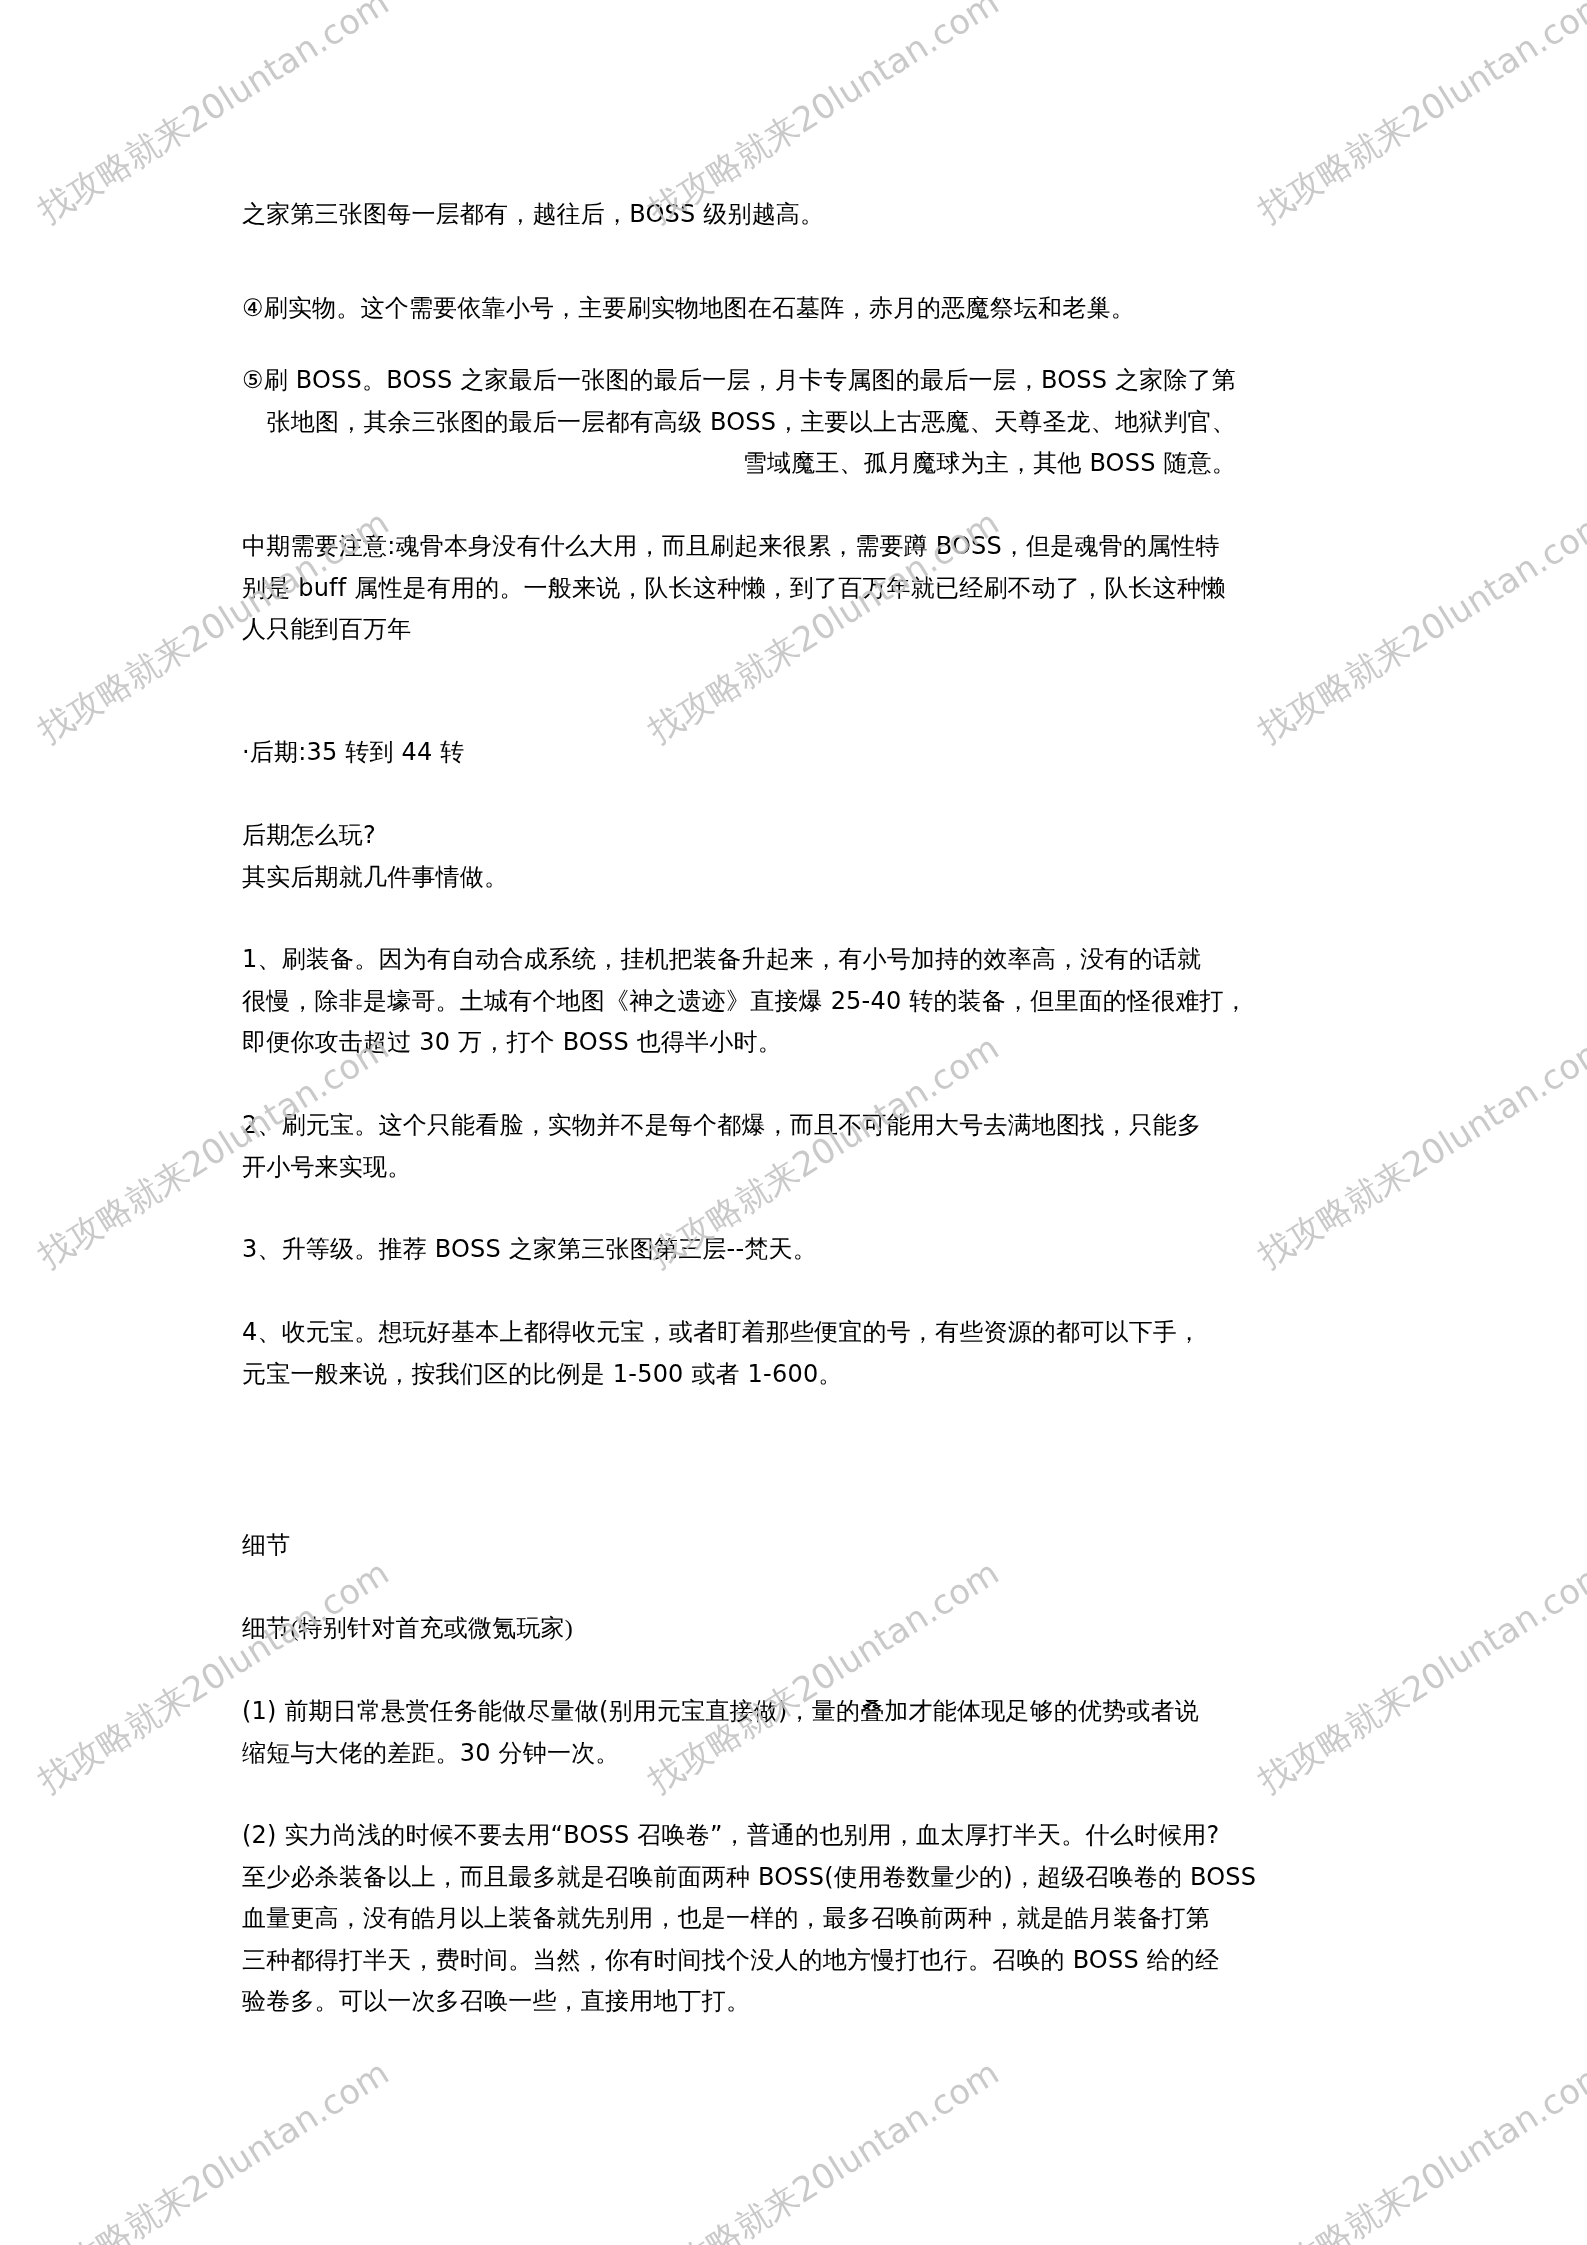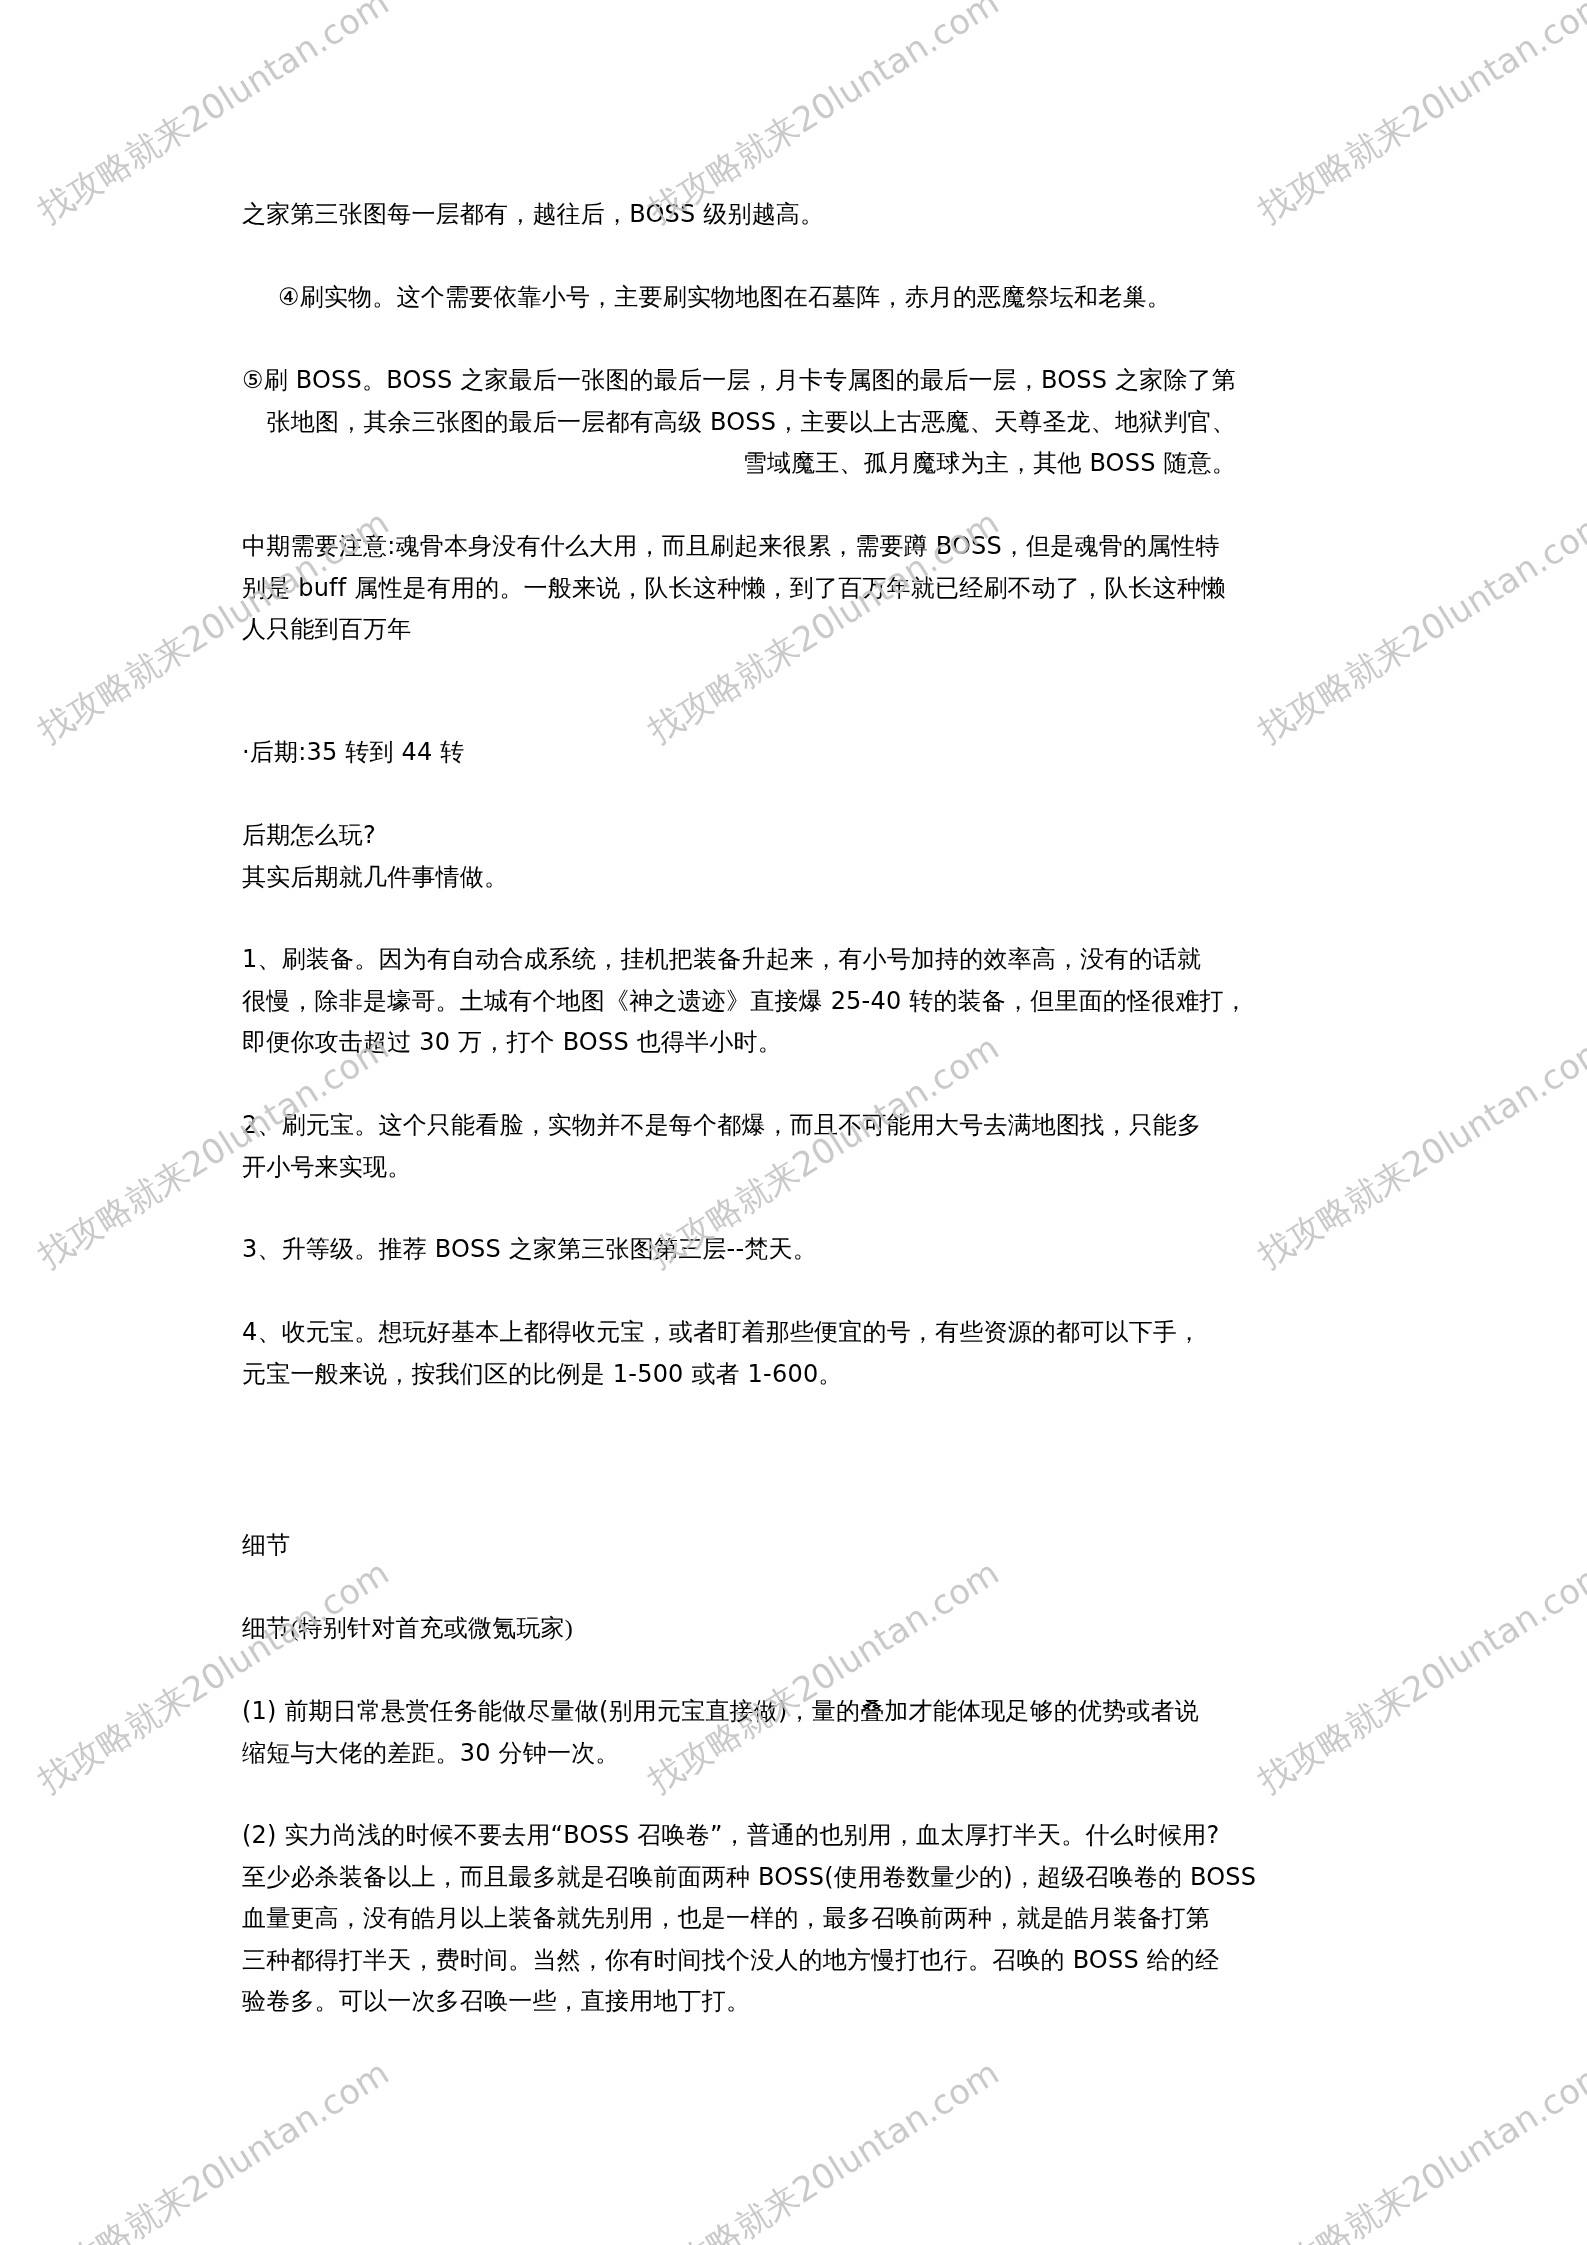--- a/index.html
+++ b/index.html
@@ -61,21 +61,21 @@
 <body>
 
 <div class="page">
 
   <div class="content">
 
     <div class="para" style="position:absolute; top:0px;">
       <span class="line">之家第三张图每一层都有，越往后，BOSS 级别越高。</span>
     </div>
 
-    <div class="para" style="position:absolute; top:83px;margin-left:36px;">
+    <div class="para" style="position:absolute; top:94px;">
       <span class="line">④刷实物。这个需要依靠小号，主要刷实物地图在石墓阵，赤月的恶魔祭坛和老巢。</span>
     </div>
 
     <div class="para" style="position:absolute; top:166px;text-align:right;">
       <span class="line">⑤刷 BOSS。BOSS 之家最后一张图的最后一层，月卡专属图的最后一层，BOSS 之家除了第</span>
       <span class="line">张地图，其余三张图的最后一层都有高级 BOSS，主要以上古恶魔、天尊圣龙、地狱判官、</span>
       <span class="line">雪域魔王、孤月魔球为主，其他 BOSS 随意。</span>
     </div>
 
     <div class="para" style="position:absolute; top:332px;">

